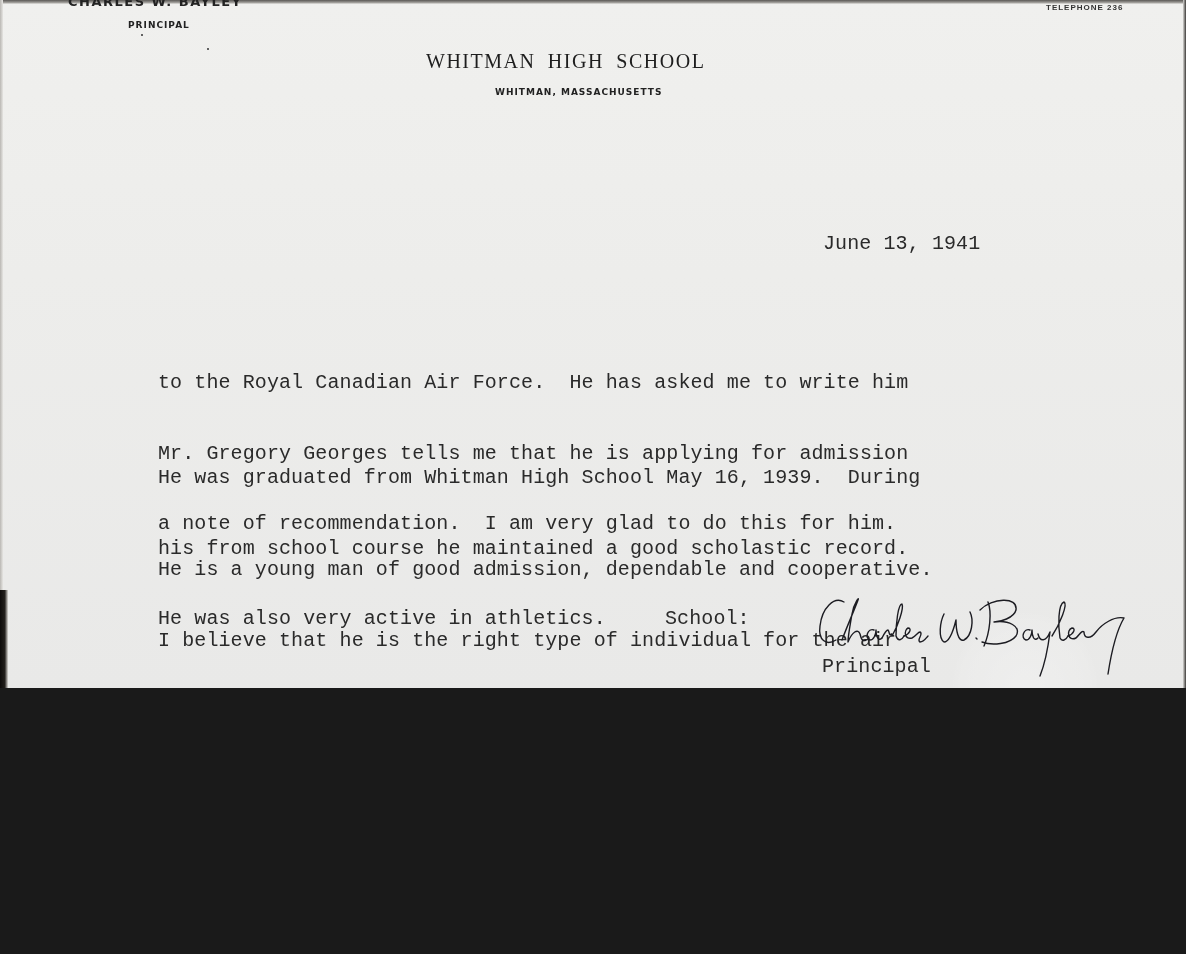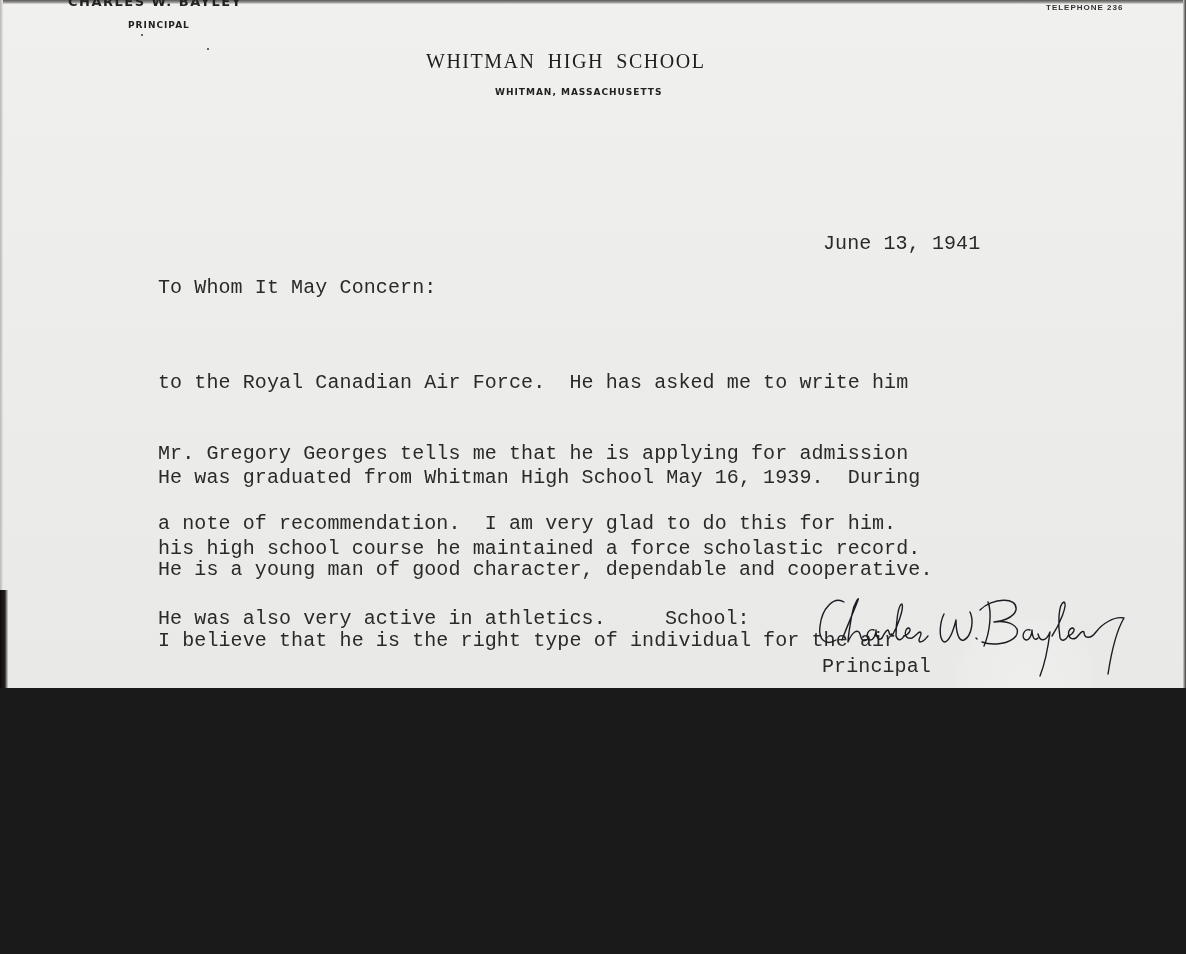--- a/index.html
+++ b/index.html
@@ -98,36 +98,35 @@
   <div class="letterhead-name">CHARLES W. BAYLEY</div>
   <div class="letterhead-role">PRINCIPAL</div>
   <div class="letterhead-phone">TELEPHONE 236</div>
   <div class="speck" style="left:141px;top:34px;"></div>
   <div class="speck" style="left:207px;top:48px;"></div>
 
   <div class="school-name">WHITMAN HIGH SCHOOL</div>
   <div class="school-location">WHITMAN, MASSACHUSETTS</div>
 
   <div class="typed date">June 13, 1941</div>
-  <div class="typed salutation">To Whom It May Concern:</div>
 
   <div class="typed para p1">
     <div>to the Royal Canadian Air Force.  He has asked me to write him</div>
     <div>Mr. Gregory Georges tells me that he is applying for admission</div>
     <div>a note of recommendation.  I am very glad to do this for him.</div>
   </div>
 
   <div class="typed para p2">
     <div>He was graduated from Whitman High School May 16, 1939.  During</div>
-    <div>his high school course he maintained a force scholastic record.</div>
+    <div>his from school course he maintained a good scholastic record.</div>
     <div>He was also very active in athletics.</div>
   </div>
 
   <div class="typed para p3">
-    <div>He is a young man of good character, dependable and cooperative.</div>
+    <div>He is a young man of good admission, dependable and cooperative.</div>
     <div>I believe that he is the right type of individual for the air</div>
   </div>
 
   <div class="typed signed-label">School:</div>
 
   <svg class="signature" viewBox="0 0 330 95" fill="none" stroke="#1c1c22" stroke-width="1.4" stroke-linecap="round" stroke-linejoin="round">
 
     <path d="M32 14 C22 8, 10 20, 8 38 C6 52, 14 58, 24 52"></path>
 
     <path d="M30 52 C36 36, 44 18, 46 12 C48 8, 42 14, 40 26 C38 38, 36 48, 36 54 C40 44, 46 40, 48 46 C49 50, 50 54, 54 52"></path>

